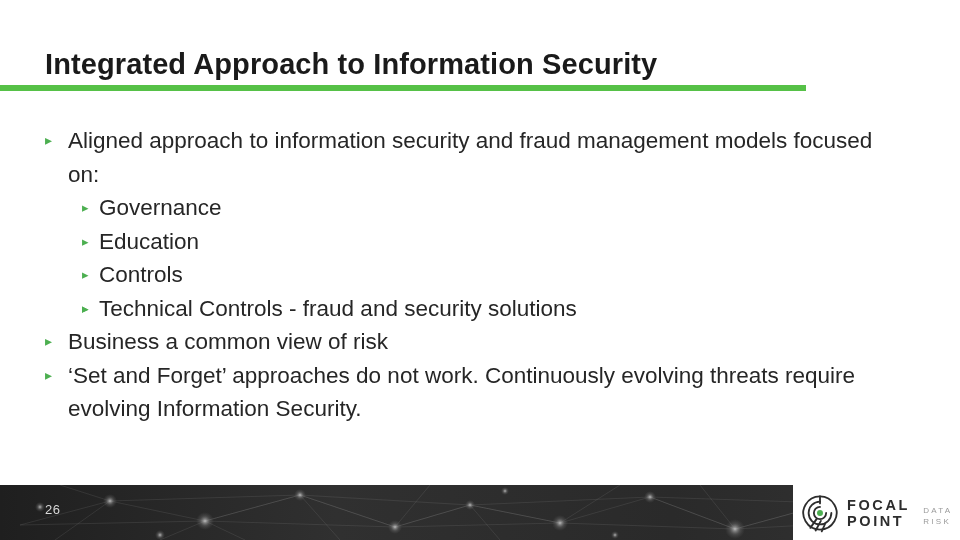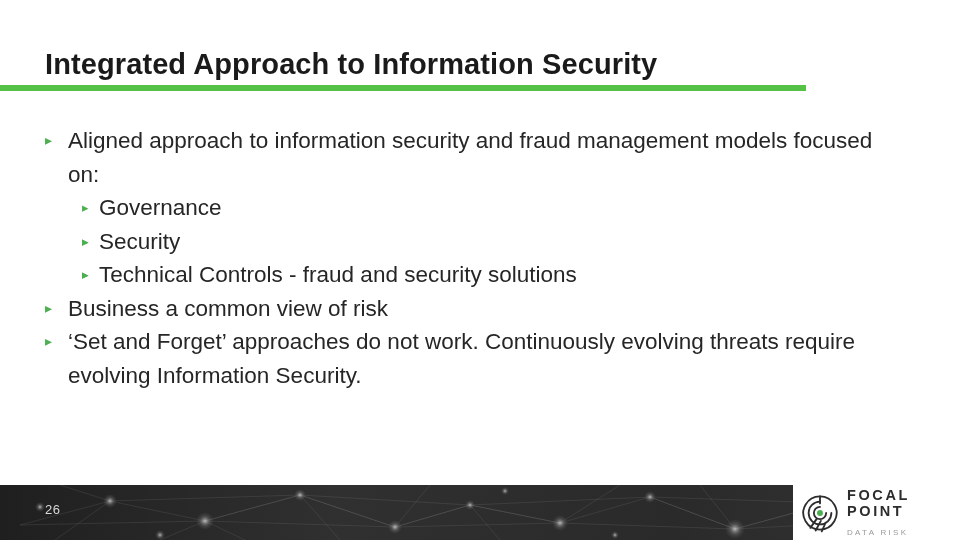--- a/index.html
+++ b/index.html
@@ -119,21 +119,20 @@
     box-sizing: border-box;
   }
   #logo-mark {
     width: 42px;
     height: 42px;
     flex: 0 0 42px;
   }
   #logo-words {
     margin-left: 6px;
     display: flex;
-    flex-direction: column;
   }
   #logo-name {
     font-size: 14.5px;
     font-weight: bold;
     color: #2d2d2d;
     letter-spacing: 2.6px;
     line-height: 16px;
   }
   #logo-tagline {
     font-size: 8px;
@@ -157,24 +156,25 @@
       <div class="bullet lvl1">
         <span class="marker">▸</span>
         <span class="txt">Aligned approach to information security and fraud management models focused on:</span>
       </div>
       <div class="bullet lvl2">
         <span class="marker">▸</span>
         <span class="txt">Governance</span>
       </div>
       <div class="bullet lvl2">
         <span class="marker">▸</span>
-      </div>
-      <div class="bullet lvl2">
-        <span class="marker">▸</span>
-        <span class="txt">Security</span>
+        <span class="txt">Education</span>
+      </div>
+      <div class="bullet lvl2">
+        <span class="marker">▸</span>
+        <span class="txt">Controls</span>
       </div>
       <div class="bullet lvl2">
         <span class="marker">▸</span>
       </div>
       <div class="bullet lvl2">
         <span class="marker">▸</span>
         <span class="txt">Technical Controls - fraud and security solutions</span>
       </div>
       <div class="bullet lvl1">
         <span class="marker">▸</span>

